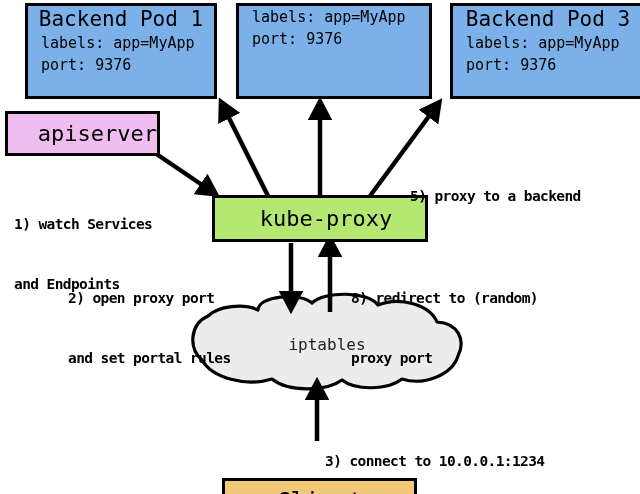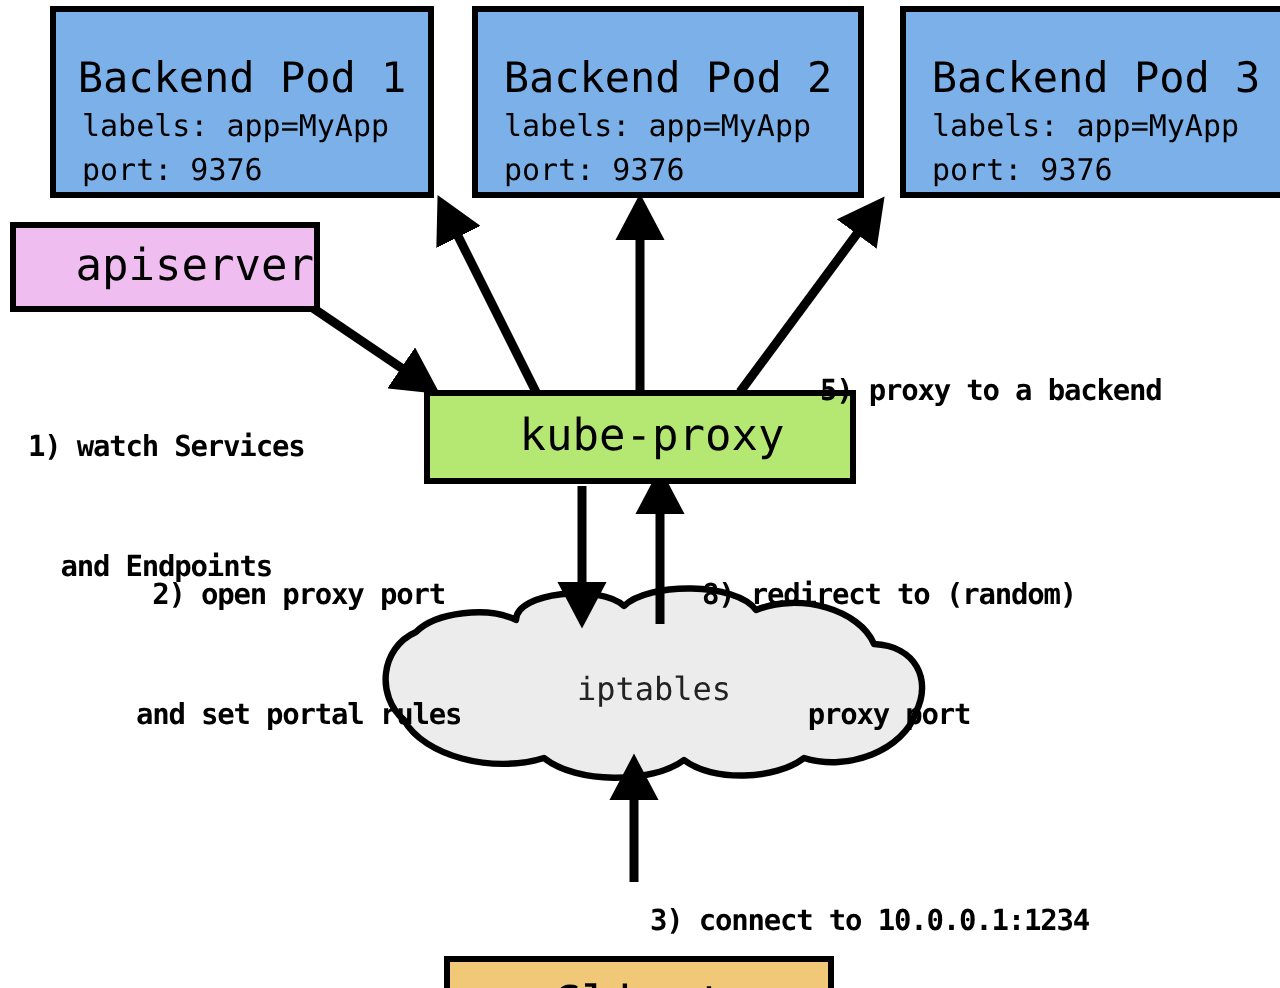--- a/index.html
+++ b/index.html
@@ -21,21 +21,21 @@
     width: 640px;
     height: 494px;
   }
   .node-box {
     position: absolute;
     border: 3px solid #000000;
     box-sizing: border-box;
   }
   .pod-box {
     background: #7cb0e8;
-    padding: 20px 0 0 0;
+    padding: 0 0 0 0;
   }
   .pod-title {
     font-size: 21px;
     text-align: center;
     color: #000;
     letter-spacing: 0px;
     line-height: 26px;
     white-space: nowrap;
   }
   .pod-line {
@@ -89,21 +89,20 @@
   }
   .step-label {
     position: absolute;
     font-family: "DejaVu Sans Mono", "Liberation Mono", monospace;
     font-weight: bold;
     font-size: 14.5px;
     line-height: 20px;
     color: #000;
     white-space: pre;
     letter-spacing: -0.6px;
-    text-align: center;
   }
 </style>
 </head>
 <body>
 
 <svg id="diagram" viewBox="0 0 640 494">
   <defs>
     <marker id="arrowhead" markerWidth="5.5" markerHeight="5.5" refX="3.6" refY="2.75" orient="auto" markerUnits="strokeWidth">
       <path d="M0,0 L5.2,2.75 L0,5.5 z" fill="#000000"></path>
     </marker>
@@ -138,21 +137,20 @@
   <line x1="317" y1="441" x2="317" y2="384" stroke="#000000" stroke-width="4.5" marker-end="url(#arrowhead)"></line>
 </svg>
 
 <div class="node-box pod-box" style="left:25px; top:3px; width:192px; height:96px;">
   <div class="pod-title">Backend Pod 1</div>
   <div class="pod-line">labels: app=MyApp</div>
   <div class="pod-line">port: 9376</div>
 </div>
 
 <div class="node-box pod-box" style="left:236px; top:3px; width:196px; height:96px;">
-  <div class="pod-title">Backend Pod 2</div>
   <div class="pod-line">labels: app=MyApp</div>
   <div class="pod-line">port: 9376</div>
 </div>
 
 <div class="node-box pod-box" style="left:450px; top:3px; width:196px; height:96px;">
   <div class="pod-title">Backend Pod 3</div>
   <div class="pod-line">labels: app=MyApp</div>
   <div class="pod-line">port: 9376</div>
 </div>
 

